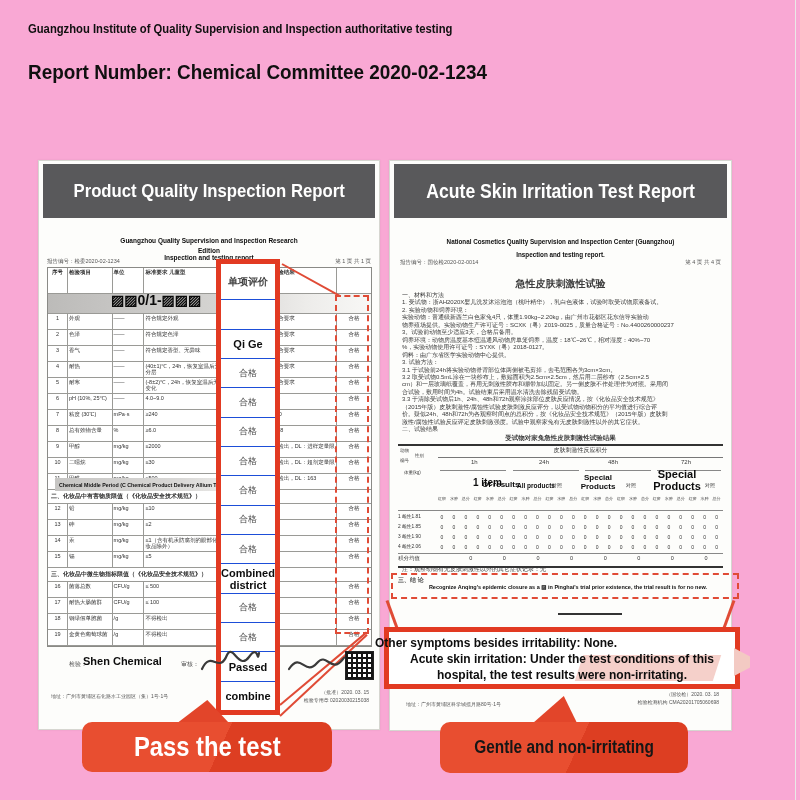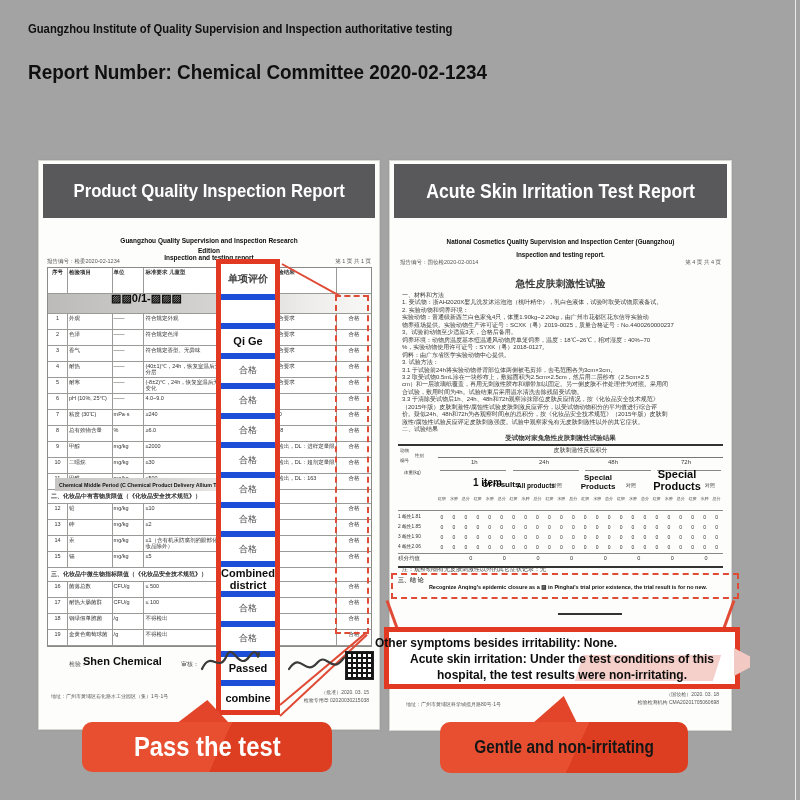--- a/index.html
+++ b/index.html
@@ -1,16 +1,16 @@
 <!DOCTYPE html>
 <html><head>
 <meta charset="utf-8">
 <style>
   html,body{margin:0;padding:0;background:#fff;font-family:"Liberation Sans",sans-serif;}
-  #stage{position:relative;width:800px;height:800px;background:#a3a3a3;overflow:hidden;}
+  #stage{position:relative;width:800px;height:800px;background:#f9a8d4;overflow:hidden;}
   .abs{position:absolute;}
   .cond{display:inline-block;transform:scaleX(.88);transform-origin:center center;}
   .condL{display:inline-block;transform:scaleX(.9);transform-origin:left center;}
   .blur{filter:blur(.45px);color:#3b3b3b;}
   .blur2{filter:blur(.55px);color:#555;}
   .en{font-weight:bold;color:#0d0d0d;}
   .ctr{width:100%;text-align:center;}
   .doc{position:absolute;background:#fdfdfb;border:1px solid #d6d6d0;box-shadow:0 0 2px rgba(0,0,0,.08);}
   .docbar{position:absolute;left:4px;right:4px;top:3px;height:54px;background:#59595b;color:#fff;display:flex;align-items:center;justify-content:center;font-weight:bold;}
   
@@ -22,21 +22,21 @@
   .tcell:nth-child(2){width:45px;}
   .tcell:nth-child(3){width:32px;}
   .tcell:nth-child(4){width:80px;}
   .tcell:nth-child(5){width:48px;}
   .tcell:nth-child(6){width:66px;}
   .tcell:nth-child(7){width:34px;text-align:center;border-right:none;}
   .section-row{display:block;font-size:6px;font-weight:bold;padding:2px 3px;border-bottom:1px solid #9a9a96;filter:blur(.45px);color:#2f2f2f;min-height:9px;}
   .sample-band{height:15px;background:linear-gradient(90deg,#bcbbb9,#d6d5d3 55%,#edecea 80%,#f8f8f6);border-bottom:1px solid #9a9a96;filter:none;}
   
   .rstrip{position:absolute;left:177px;top:98px;width:64px;height:456px;border:5px solid #e23a22;background:#fff;box-sizing:border-box;display:flex;flex-direction:column;}
-  .rcell{flex:1;border-bottom:6px solid #1d4ed8;display:flex;align-items:center;justify-content:center;text-align:center;font-size:9px;background:#fff;}
+  .rcell{flex:1;border-bottom:1px solid #1d4ed8;display:flex;align-items:center;justify-content:center;text-align:center;font-size:9px;background:#fff;}
   .rcell:last-child{border-bottom:none;}
   .rcell.cn{filter:blur(.5px);color:#454545;}
   .rcell.en{font-weight:bold;font-size:11px;color:#0d0d0d;line-height:12px;}
   .rcell.hdr{flex:1.25;font-size:10px;font-weight:bold;}
   .dashedbox{position:absolute;border:2px dashed #e04b36;box-sizing:border-box;pointer-events:none;}
   .redline{position:absolute;height:2px;background:#e04b36;transform-origin:left center;}
   
   .banner{position:absolute;border-radius:10px;background:linear-gradient(115deg,#e84e30 55%,#dd3e22 55%);display:flex;align-items:center;justify-content:center;}
   .tail{position:absolute;background:#e2452a;}
   
@@ -254,21 +254,21 @@
           <span class="tcell">19</span>
           <span class="tcell">金黄色葡萄球菌</span>
           <span class="tcell">/g</span>
           <span class="tcell">不得检出</span>
           <span class="tcell"></span>
           <span class="tcell"></span>
           <span class="tcell">合格</span>
         </div>
       </div>
 
-    <div class="abs" style="left:72px;top:131px;font-size:11px;font-weight:bold;color:#0a0a0a;">▨▨0/1-▨▨▨</div>
+    <div class="abs" style="left:72px;top:131px;font-size:14px;font-weight:bold;color:#0a0a0a;">▨▨0/1-▨▨▨</div>
 
     <div class="abs" style="left:16px;top:317px;width:176px;height:13px;background:linear-gradient(90deg,#c6c5c3,#d9d8d6 70%,#ecebe9);display:flex;align-items:center;">
       <span style="font-size:5.3px;font-weight:bold;color:#111;padding-left:4px;white-space:nowrap;">Chemical Middle Period (C Chemical Product Delivery Allium Technique System)</span>
     </div>
 
     <div class="rstrip">
         <div class="rcell cn hdr">单项评价</div>
         <div class="rcell"></div>
         <div class="rcell en">Qi Ge</div>
         <div class="rcell cn">合格</div>

